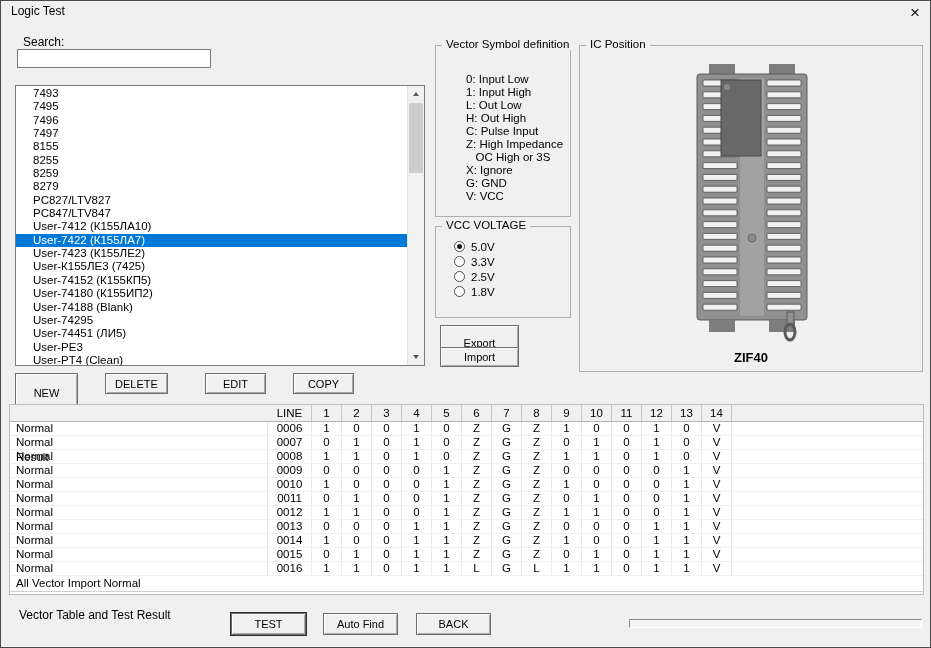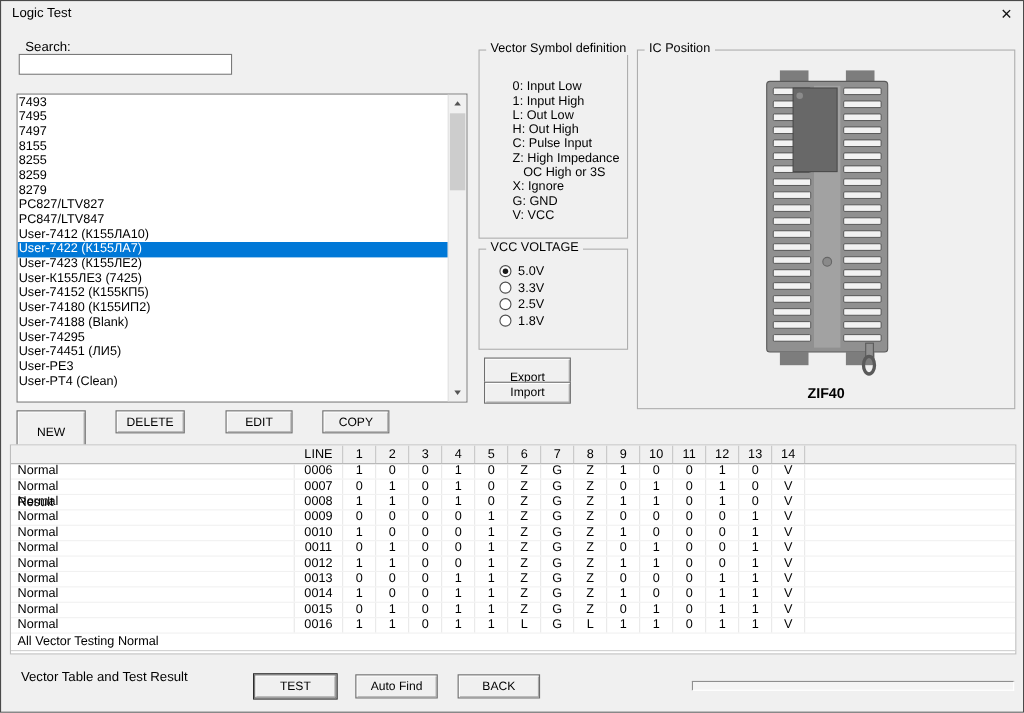--- a/index.html
+++ b/index.html
@@ -7,21 +7,21 @@
     font-family:"Liberation Sans",sans-serif;color:#000;border:1px solid #4a4a4a;box-sizing:border-box;overflow:hidden;}
   
   .titlebar{position:absolute;left:0;top:3px;right:0;height:28px;display:flex;align-items:flex-start;padding:0 10px;box-sizing:border-box;font-size:12px;}
   .close-btn{margin-left:auto;font-size:17px;line-height:17px;width:28px;text-align:right;cursor:pointer;color:#111;}
   
   .search-label{position:absolute;left:22px;top:34px;font-size:12px;}
   .search-input{position:absolute;left:16px;top:48px;width:194px;height:19px;border:1px solid #7a7a7a;background:#fff;box-sizing:border-box;font:11.5px "Liberation Sans",sans-serif;padding:0 3px;}
   
   .listbox{position:absolute;left:14px;top:84px;width:410px;height:281px;background:#fff;border:1px solid #7a7a7a;box-sizing:border-box;overflow:hidden;}
   .list-items{position:absolute;left:0;top:1px;right:16px;bottom:0;overflow:hidden;}
-  .list-item{height:13.35px;line-height:13.3px;font-size:11.5px;padding-left:1px;white-space:nowrap;cursor:default;}
+  .list-item{height:13.35px;line-height:13.3px;font-size:11.5px;padding-left:17px;white-space:nowrap;cursor:default;}
   .list-item.selected{color:#fff;}
   .sb{position:absolute;right:0;top:0;bottom:0;width:16px;background:#f1f1f1;border-left:1px solid #e2e2e2;}
   .sb-btn{position:absolute;left:0;width:16px;height:16px;display:flex;align-items:center;justify-content:center;cursor:pointer;}
   .sb-up{top:0;}.sb-down{bottom:0;}
   .sb-up::after{content:"";border-left:3px solid transparent;border-right:3px solid transparent;border-bottom:4px solid #555;}
   .sb-down::after{content:"";border-left:3px solid transparent;border-right:3px solid transparent;border-top:4px solid #555;}
   .sb-thumb{position:absolute;left:1px;right:1px;top:17px;height:70px;background:#cdcdcd;cursor:pointer;}
   
   .btn{position:absolute;display:flex;align-items:center;justify-content:center;background:#f0f0f0;
     border:1px solid #6e6e6e;box-shadow:inset 1px 1px 0 #ffffff,inset -1px -1px 0 #a9a9a9;
@@ -75,20 +75,21 @@
     <span class="close-btn">×</span>
   </div>
 
   <label class="search-label">Search:</label>
   <input class="search-input" value="" style="">
 
   <div class="listbox">
     <div class="list-items" id="chip-list">
         <div class="list-item">7493</div>
         <div class="list-item">7495</div>
+        <div class="list-item">7496</div>
         <div class="list-item">7497</div>
         <div class="list-item">8155</div>
         <div class="list-item">8255</div>
         <div class="list-item">8259</div>
         <div class="list-item">8279</div>
         <div class="list-item">PC827/LTV827</div>
         <div class="list-item">PC847/LTV847</div>
         <div class="list-item">User-7412 (К155ЛА10)</div>
         <div class="list-item selected" style="background: rgb(0, 120, 215);">User-7422 (К155ЛА7)</div>
         <div class="list-item">User-7423 (К155ЛЕ2)</div>
@@ -426,21 +427,21 @@
           <div class="td td-pin" style="width: 30px;">G</div>
           <div class="td td-pin" style="width: 30px;">L</div>
           <div class="td td-pin" style="width: 30px;">1</div>
           <div class="td td-pin" style="width: 30px;">1</div>
           <div class="td td-pin" style="width: 30px;">0</div>
           <div class="td td-pin" style="width: 30px;">1</div>
           <div class="td td-pin" style="width: 30px;">1</div>
           <div class="td td-pin" style="width: 30px;">V</div>
         </div>
       </div>
-    <div class="footer-row">All Vector Testing Normal</div>
+    <div class="footer-row">All Vector Import Normal</div>
   </div>
 
   <span class="bottom-label">Vector Table and Test Result</span>
   <div class="btn default btn-test">TEST</div>
   <div class="btn btn-autofind">Auto Find</div>
   <div class="btn btn-back">BACK</div>
   <div class="progress"></div>
 
 </div>
 

